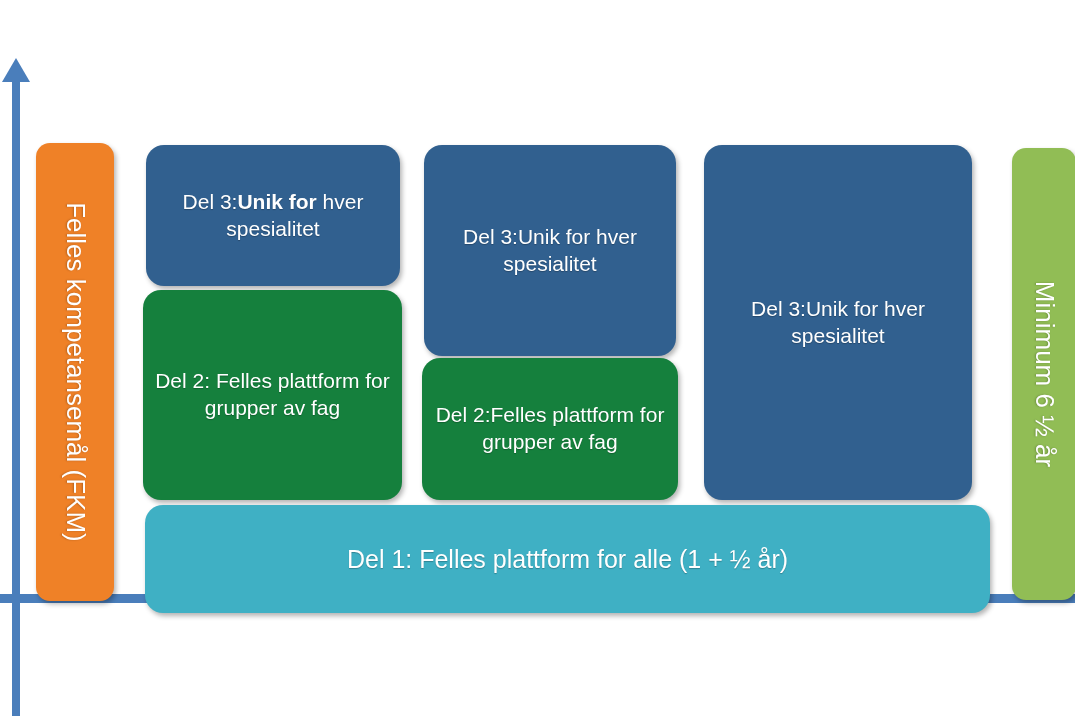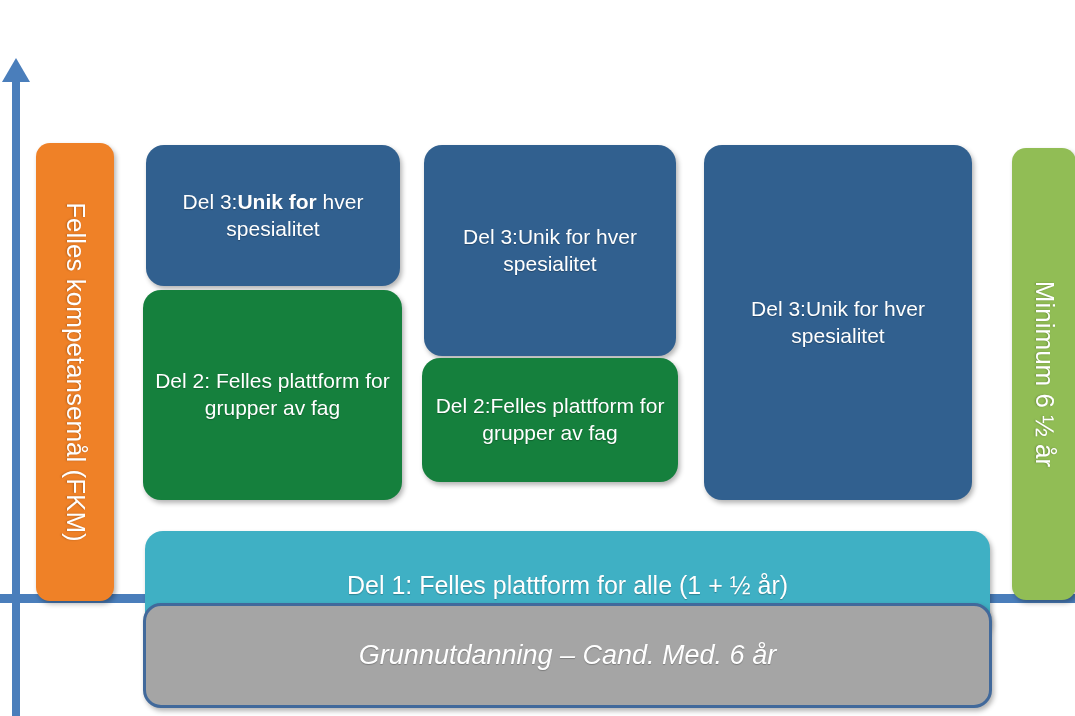--- a/index.html
+++ b/index.html
@@ -92,25 +92,25 @@
   }
 
   
   #fkm-bar   { left: 36px;  top: 143px; width: 78px;  height: 458px; }
   #min-bar   { left: 1012px; top: 148px; width: 64px;  height: 452px; }
 
   #col1-del3 { left: 146px; top: 145px; width: 254px; height: 141px; font-size: 21px; }
   #col1-del2 { left: 143px; top: 290px; width: 259px; height: 210px; font-size: 21px; }
 
   #col2-del3 { left: 424px; top: 145px; width: 252px; height: 211px; font-size: 21px; }
-  #col2-del2 { left: 422px; top: 358px; width: 256px; height: 124px; font-size: 21px; }
+  #col2-del2 { left: 422px; top: 358px; width: 256px; height: 142px; font-size: 21px; }
 
   #col3-del3 { left: 704px; top: 145px; width: 268px; height: 355px; font-size: 21px; }
 
-  #del1-bar  { left: 145px; top: 531px; width: 845px; height: 108px; font-size: 25px; }
+  #del1-bar  { left: 145px; top: 505px; width: 845px; height: 108px; font-size: 25px; }
   #grunn-bar { left: 143px; top: 603px; width: 849px; height: 105px; font-size: 27px; font-style: italic; }
 
   .bold { font-weight: bold; }
 </style>
 </head>
 <body>
 
 <div id="canvas">
 
   <div class="axis-arrow"></div>
@@ -140,17 +140,14 @@
   </div>
 
   <div id="col3-del3" class="box c-darkblue">
     <span class="txt">Del 3:Unik for hver spesialitet</span>
   </div>
 
   <div id="del1-bar" class="box c-teal">
     <span class="txt">Del 1: Felles plattform  for alle  (1 + ½ år)</span>
   </div>
 
-  <div id="grunn-bar" class="box c-gray">
-    <span class="txt">Grunnutdanning – Cand. Med. 6 år</span>
-  </div>
 
 </div>
 
 </body></html>

